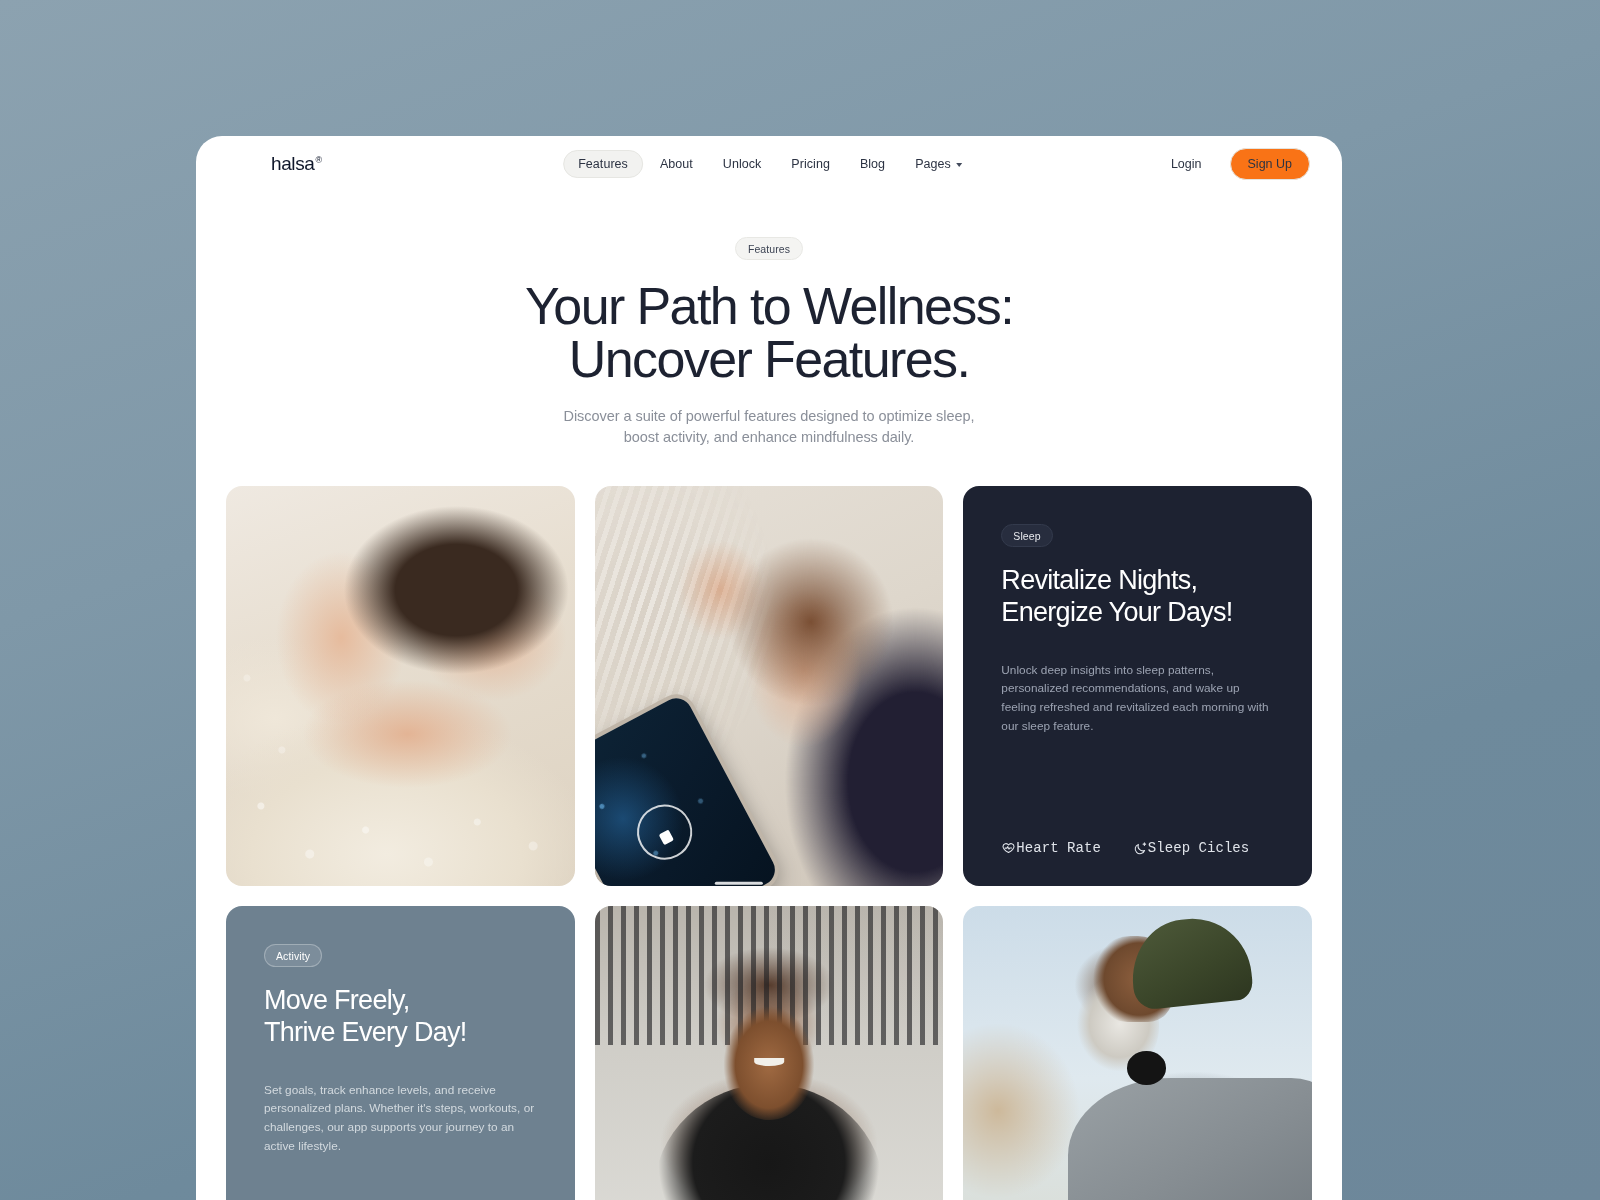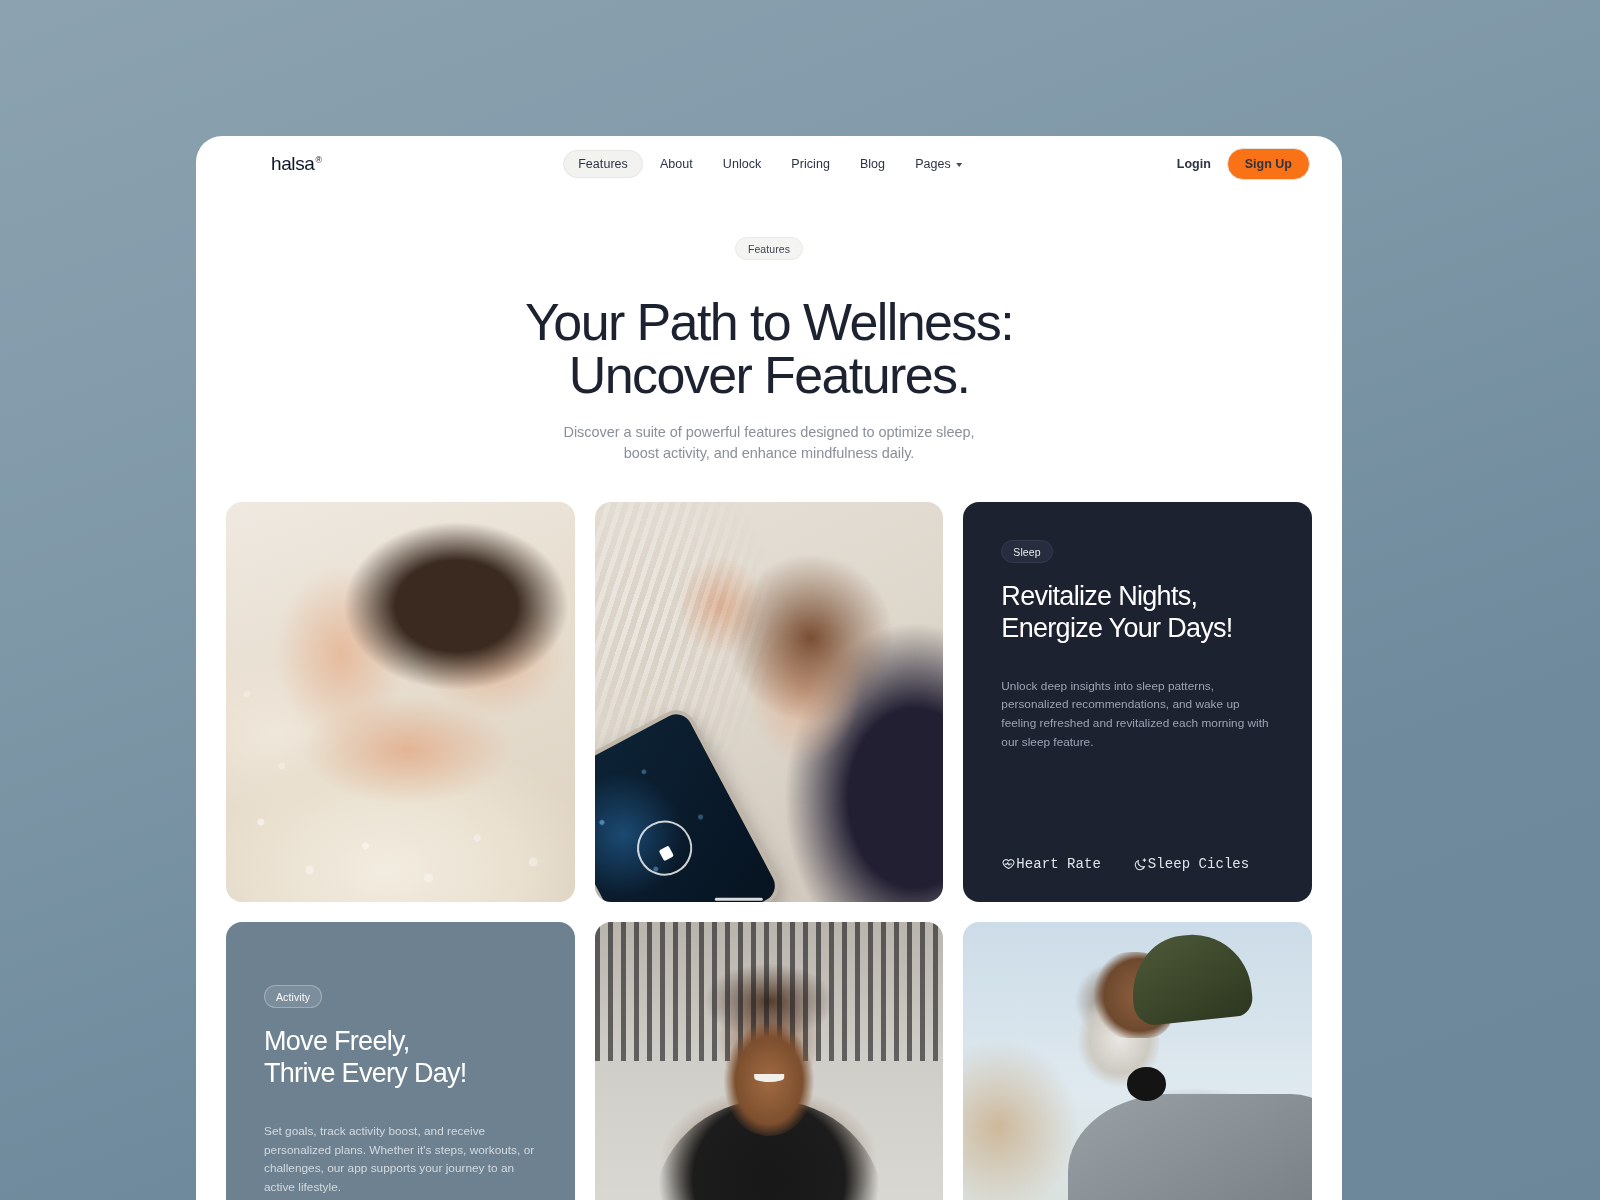--- a/index.html
+++ b/index.html
@@ -83,22 +83,21 @@
     border-right: 3.5px solid transparent;
     border-top: 4px solid #434b5c;
     display: inline-block;
     margin-top: 1px;
   }
 
   .nav-right {
     margin-left: auto;
     display: flex;
     align-items: center;
-    gap: 16px;
-    font-weight: bold;
+    gap: 28px;
   }
   .login-link {
     font-size: 12.5px;
     color: #2c3343;
     cursor: pointer;
     white-space: nowrap;
   }
   .signup-btn {
     font-size: 12.5px;
     color: #2c3343;
@@ -119,21 +118,21 @@
     display: inline-block;
     font-size: 10.5px;
     color: #3c4353;
     background: #f4f4f2;
     border: 1px solid #e8e8e4;
     border-radius: 999px;
     padding: 4.5px 12px;
     letter-spacing: 0.1px;
   }
   .hero h1 {
-    margin-top: 36px;
+    margin-top: 20px;
     font-size: 52px;
     line-height: 1.02;
     font-weight: 400;
     color: #1d2231;
     letter-spacing: -1.6px;
   }
   .hero p {
     margin-top: 20px;
     font-size: 14.5px;
     line-height: 1.45;
@@ -154,21 +153,20 @@
     position: relative;
     height: 400px;
   }
   .card.short { height: 330px; }
 
   
   .content-card {
     padding: 38px 38px 30px;
     display: flex;
     flex-direction: column;
-    justify-content: center;
   }
   .content-card.dark { background: #1d2231; }
   .content-card.slate { background: #6e8190; }
 
   .tag {
     align-self: flex-start;
     font-size: 10.5px;
     border-radius: 999px;
     padding: 4.5px 11px;
     letter-spacing: 0.1px;
@@ -489,21 +487,21 @@
       </div>
     </div>
   </div>
 
   <div class="grid" style="margin-top:20px;">
 
     <div class="card short content-card slate">
       <div class="tag">Activity</div>
       <div class="card-title">Move Freely,
 Thrive Every Day!</div>
-      <div class="card-desc">Set goals, track activity boost, and receive personalized plans. Whether it's steps, workouts, or challenges, our app supports your journey to an active lifestyle.</div>
+      <div class="card-desc">Set goals, track enhance levels, and receive personalized plans. Whether it's steps, workouts, or challenges, our app supports your journey to an active lifestyle.</div>
     </div>
 
     <div class="card short photo p3">
       <div class="layer p3-fence"></div>
       <div class="p3-body"></div>
       <div class="p3-face"></div>
       <div class="p3-smile"></div>
     </div>
 
     <div class="card short photo p4">

